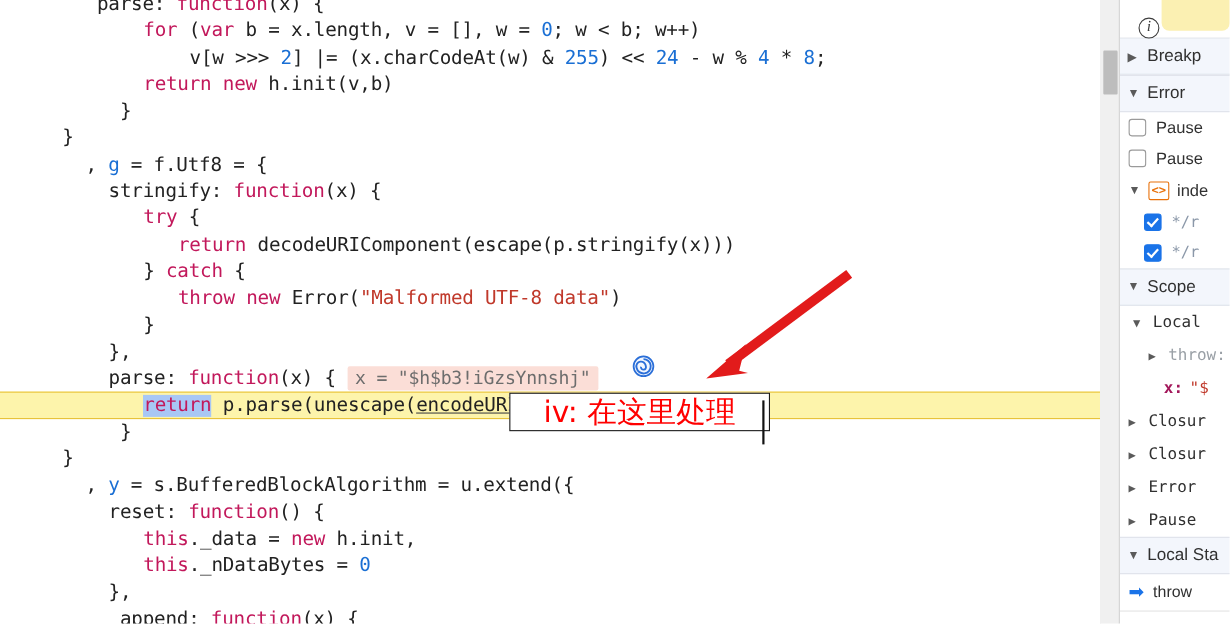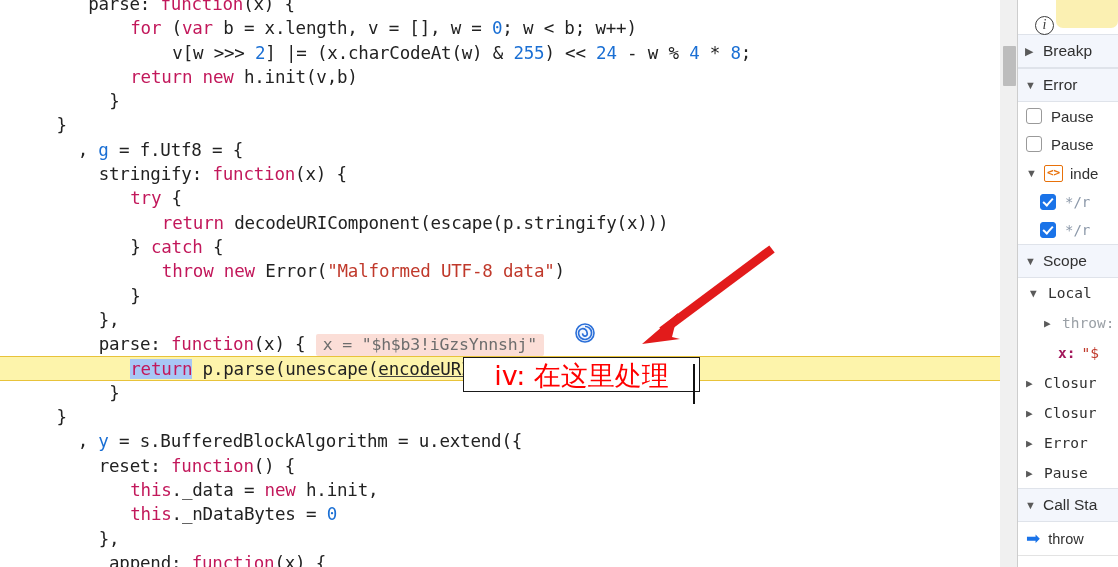--- a/index.html
+++ b/index.html
@@ -248,21 +248,21 @@
       <span class="tri">▶</span>
       <span>Error</span>
     </div>
     <div class="scope-row mono" style="padding-left:8px;">
       <span class="tri">▶</span>
       <span>Pause</span>
     </div>
 
     <div class="sect-hdr">
       <span class="tri">▼</span>
-      <span>Call Sta</span>
+      <span>Local Sta</span>
     </div>
 
     <div class="callstack-row">
       <span class="bluearrow">➡</span>
       <span>throw</span>
     </div>
   </div>
 
   <svg class="arrow-svg" width="165" height="110">
     <g>

